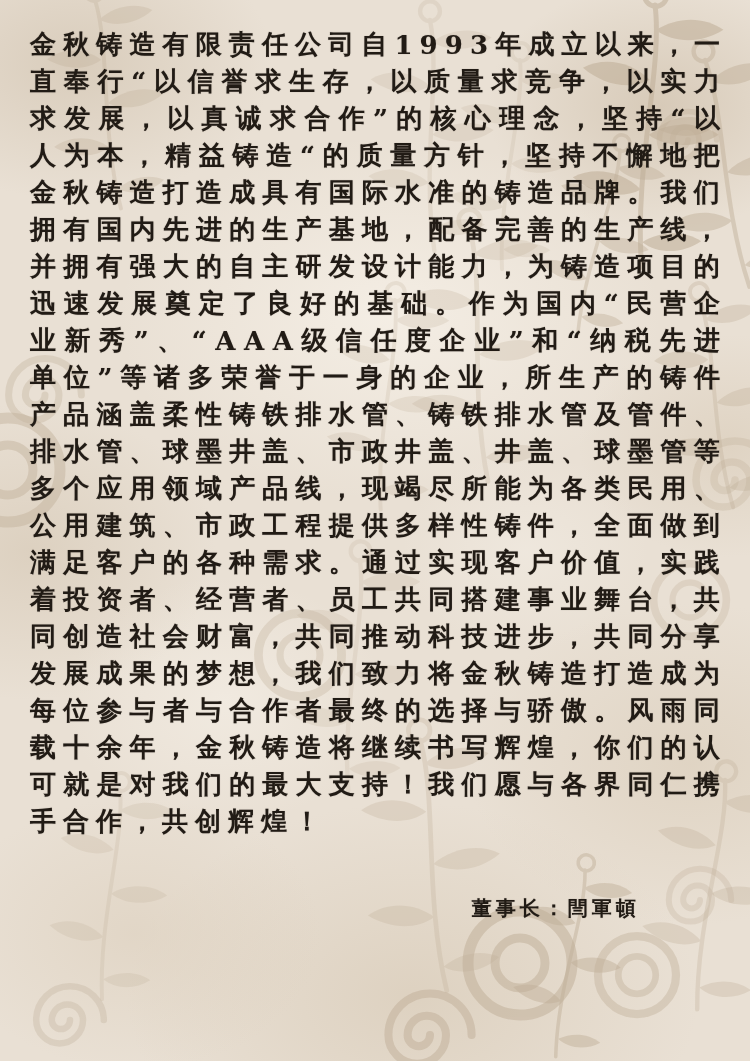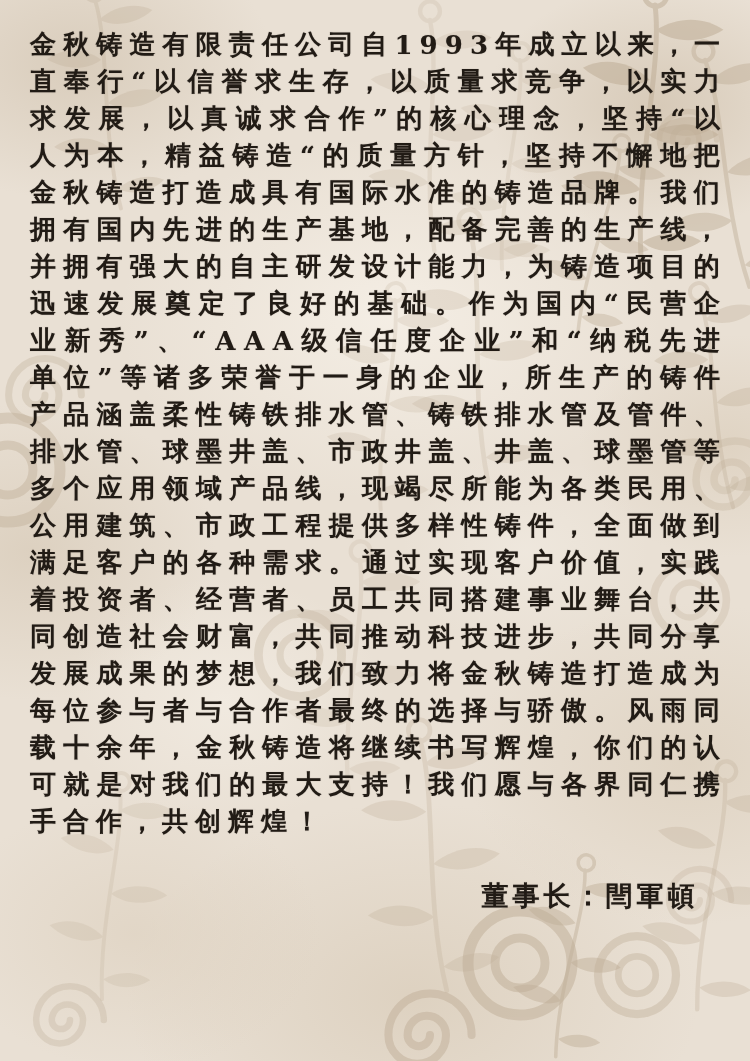--- a/index.html
+++ b/index.html
@@ -27,22 +27,22 @@
     color:#211b15;
     font-size:26px;font-weight:bold;
   }
   .line{
     display:flex;justify-content:space-between;
     height:37px;align-items:center;white-space:pre;
     text-shadow:0 0 1px rgba(33,27,21,.35);
   }
   .line.last{justify-content:flex-start;gap:7px;}
   .signature-row{
-    position:absolute;left:428px;top:847px;
-    color:#211b15;font-size:27px;font-weight:bold;
+    position:absolute;left:428px;top:871px;
+    color:#211b15;font-size:20px;font-weight:bold;
     letter-spacing:4px;white-space:pre;
     text-shadow:0 0 1px rgba(33,27,21,.35);
   }
 </style>
 </head>
 <body>
 
 <div class="page">
 
   <svg class="ornaments" viewBox="0 0 750 1061" xmlns="http://www.w3.org/2000/svg">

